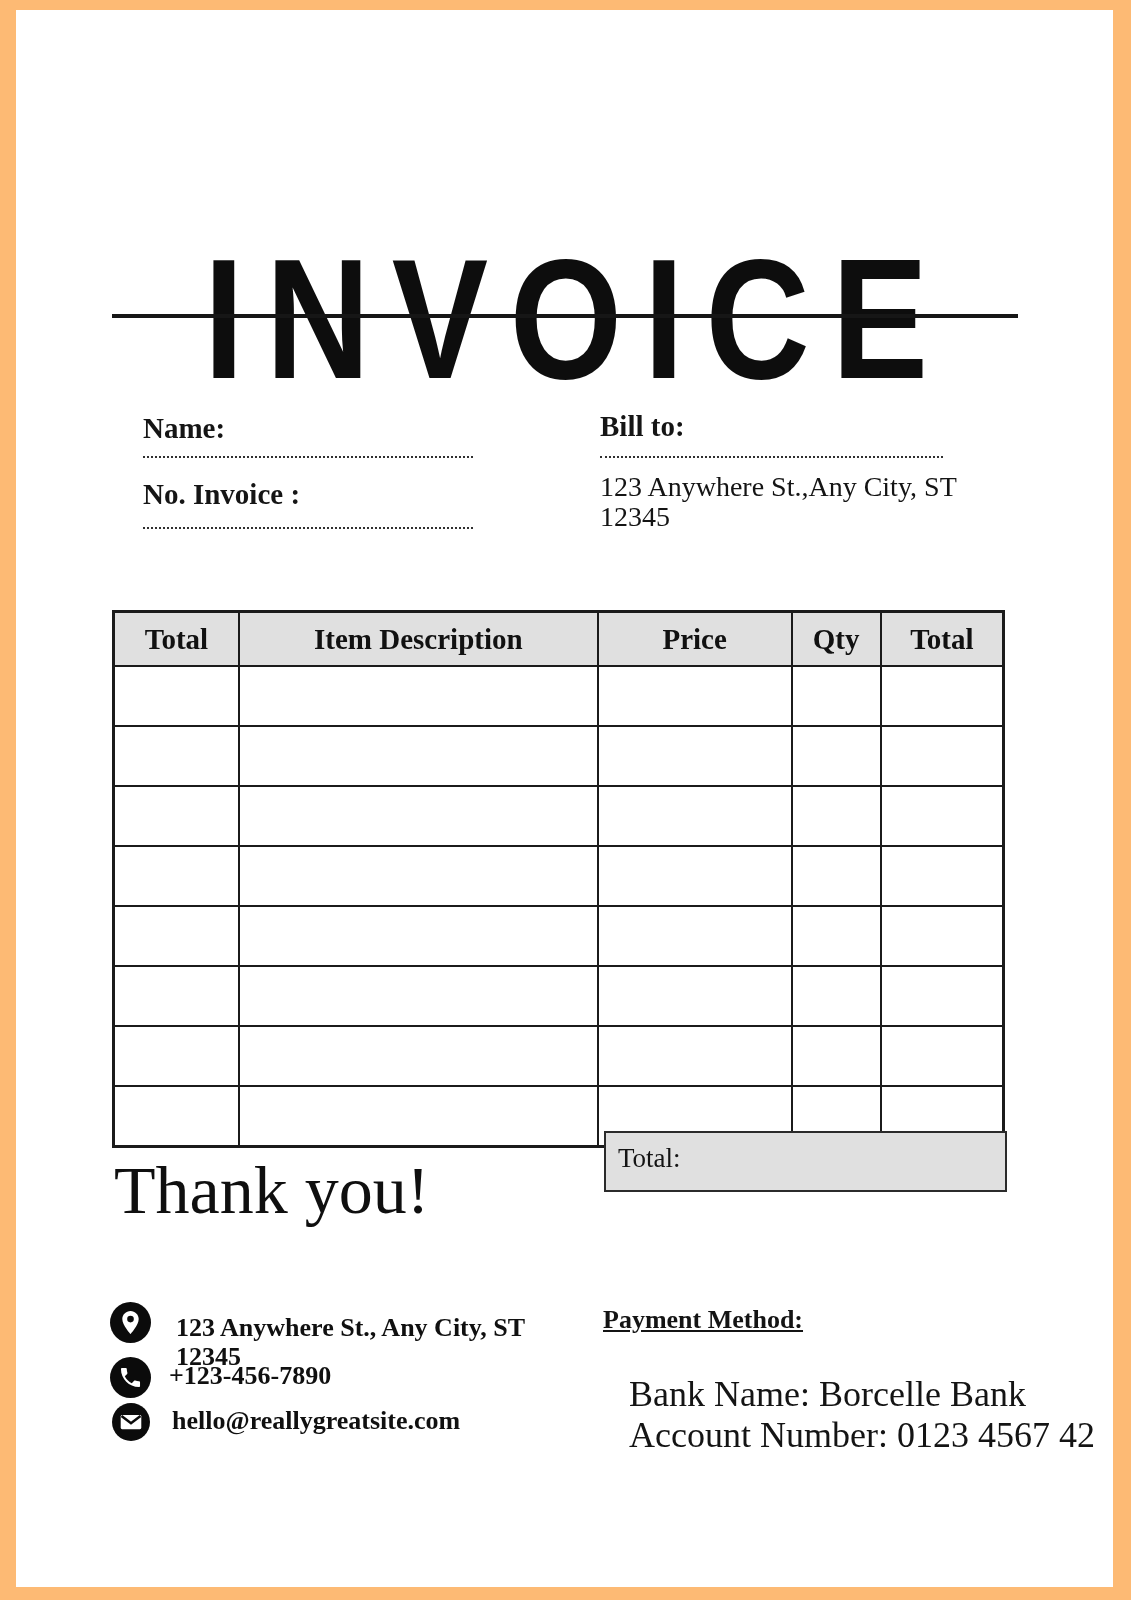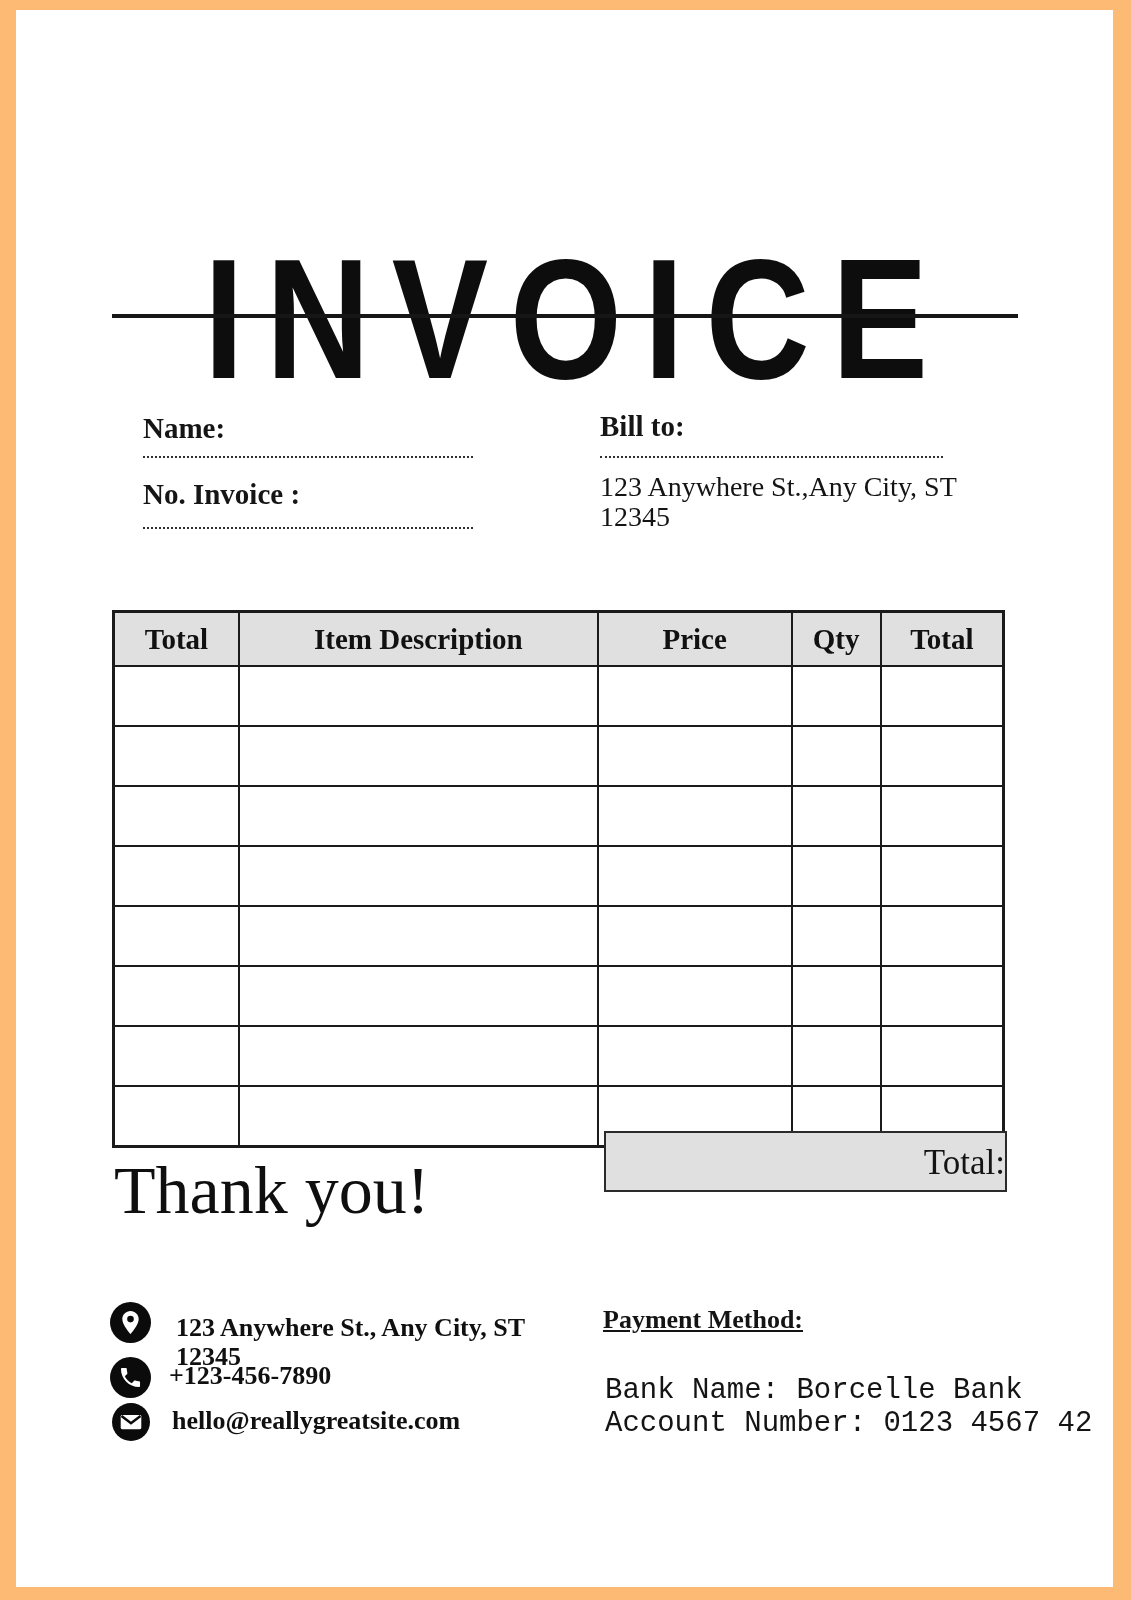--- a/index.html
+++ b/index.html
@@ -27,38 +27,38 @@
   .billto-address { position:absolute; left:584px; top:462px; font-size:28px; line-height:1.07; color:#141414; width:420px;font-family:Liberation Serif, serif; }
 
   table.items { position:absolute; left:96px; top:600px; width:893px;
                 border-collapse:collapse; table-layout:fixed; border:3px solid #1b1b1b; }
   table.items th { background:#e0e0e0; border:2px solid #1b1b1b; height:50px;
                    font-size:29px; font-weight:600; color:#111; text-align:center; }
   table.items td { border:2px solid #1b1b1b; height:56px; background:#ffffff; }
 
   .total-box { position:absolute; left:588px; top:1121px; width:403px; height:61px;
                background:#e0e0e0; border:2px solid #2b2b2b; box-sizing:border-box;
-               font-size:35px; color:#141414; padding:10px 0 0 12px;text-align:right; }
+               font-size:27px; color:#141414; padding:10px 0 0 12px; }
 
   .thankyou { position:absolute; left:98px; top:1146px; 
               font-size:68px; line-height:1; color:#0f0f0f; }
 
   .icon-badge { position:absolute; width:41px; height:41px; }
   .icon-badge svg { display:block; width:100%; height:100%; }
   .pin-badge   { left:94px; top:1292px; }
   .phone-badge { left:94px; top:1347px; }
   .mail-badge  { left:96px; top:1393px; width:38px; height:38px; }
 
   .contact-text { position:absolute; font-weight:bold; font-size:26px; line-height:1.1; color:#101010; white-space:nowrap; }
   .addr-text  { left:152px; top:1304px;margin-left:8px; }
   .phone-text { left:153px; top:1352px; }
   .email-text { left:156px; top:1397px; }
 
   .payment-label { position:absolute; left:587px; top:1295px; font-weight:bold; font-size:26px; color:#141414;text-decoration:underline; }
-  .payment-lines { position:absolute; left:589px; top:1364px; font-size:29px; line-height:1.14; color:#141414; white-space:nowrap;font-family:Liberation Mono, monospace; }
+  .payment-lines { position:absolute; left:613px; top:1364px; font-size:36px; line-height:1.14; color:#141414; white-space:nowrap; }
 </style>
 </head>
 <body>
 
 <div class="canvas">
   <div class="paper">
 
     <h1 class="title"><span class="title-inner">INVOICE</span></h1>
     <div class="rule"></div>
 

